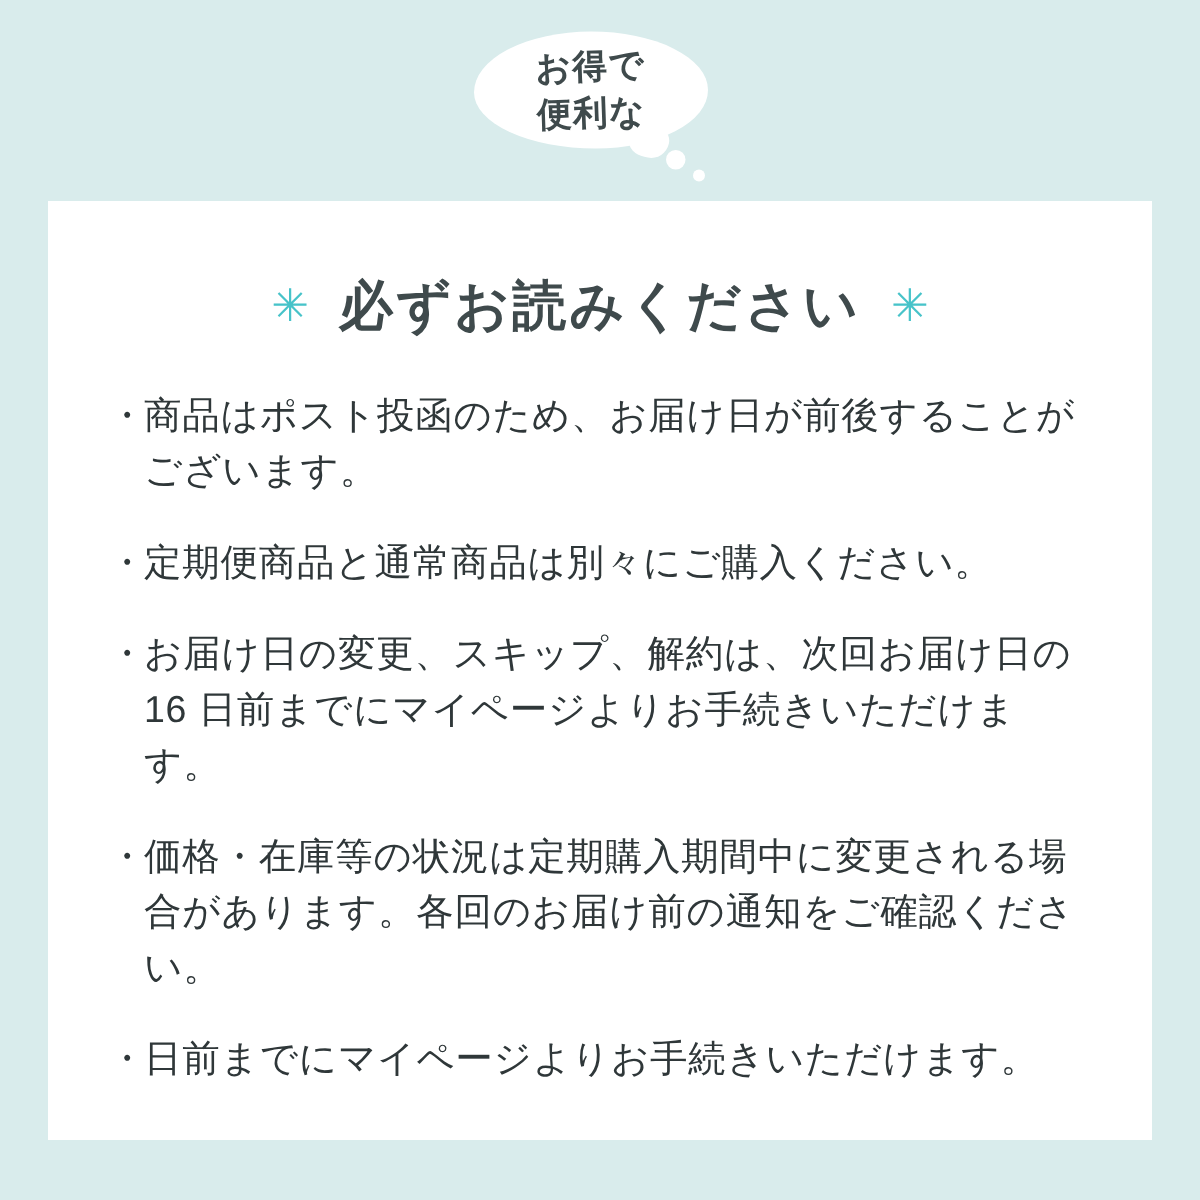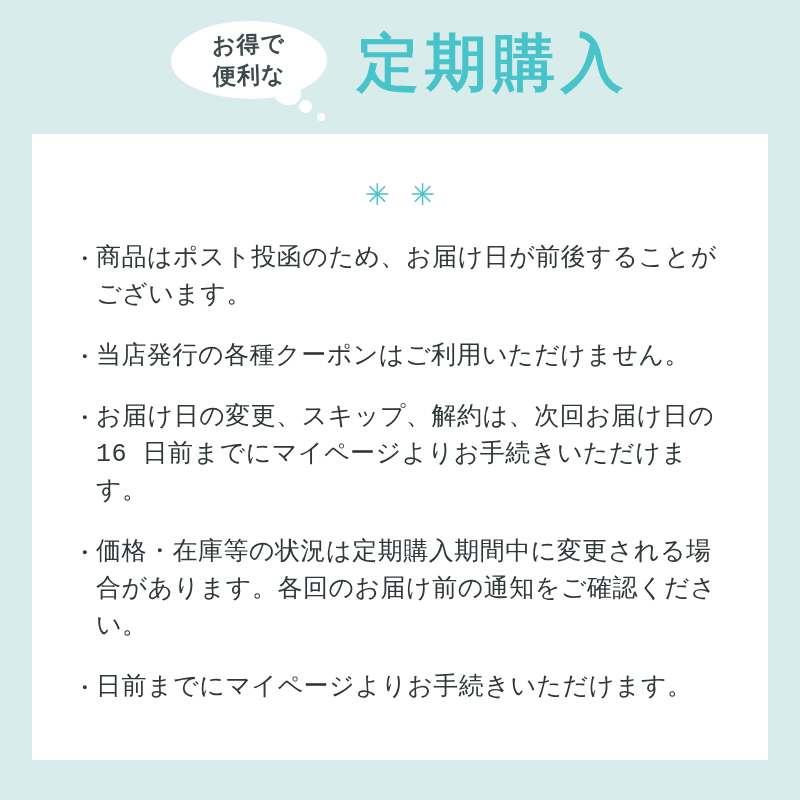--- a/index.html
+++ b/index.html
@@ -174,57 +174,56 @@
   }
   .notes li .bullet {
     flex: none;
     width: 24px;
     color: #2f3739;
     font-size: 25px;
     line-height: 1.48;
   }
   .notes li .note-text {
     flex: 1;
-    font-family: Liberation Mono, monospace;
   }
 </style>
 </head>
 <body>
 
 <div class="page">
 
   <div class="header">
     <div class="speech-badge">
       <div class="cloud"></div>
       <div class="tail"></div>
       <div class="dot-a"></div>
       <div class="dot-b"></div>
       <div class="badge-text">
         <span class="badge-line-1">お得で</span>
         <span class="badge-line-2">便利な</span>
       </div>
     </div>
-    <div class="main-title">定期購入</div>
   </div>
 
   <div class="card">
 
     <div class="card-heading">
       <span class="star">✳</span>
+      <span class="heading-text">必ずお読みください</span>
       <span class="star">✳</span>
     </div>
 
     <ul class="notes">
       <li>
         <span class="bullet">・</span>
         <span class="note-text">商品はポスト投函のため、お届け日が前後することがございます。</span>
       </li>
       <li>
         <span class="bullet">・</span>
-        <span class="note-text">当店発行の各種クーポンはご利用いただけません。</span>
+        <span class="note-text">定期便商品と通常商品は別々にご購入ください。</span>
       </li>
       <li>
         <span class="bullet">・</span>
         <span class="note-text">お届け日の変更、スキップ、解約は、次回お届け日の 16 日前までにマイページよりお手続きいただけます。</span>
       </li>
       <li>
         <span class="bullet">・</span>
         <span class="note-text">価格・在庫等の状況は定期購入期間中に変更される場合があります。各回のお届け前の通知をご確認ください。</span>
       </li>
       <li>

